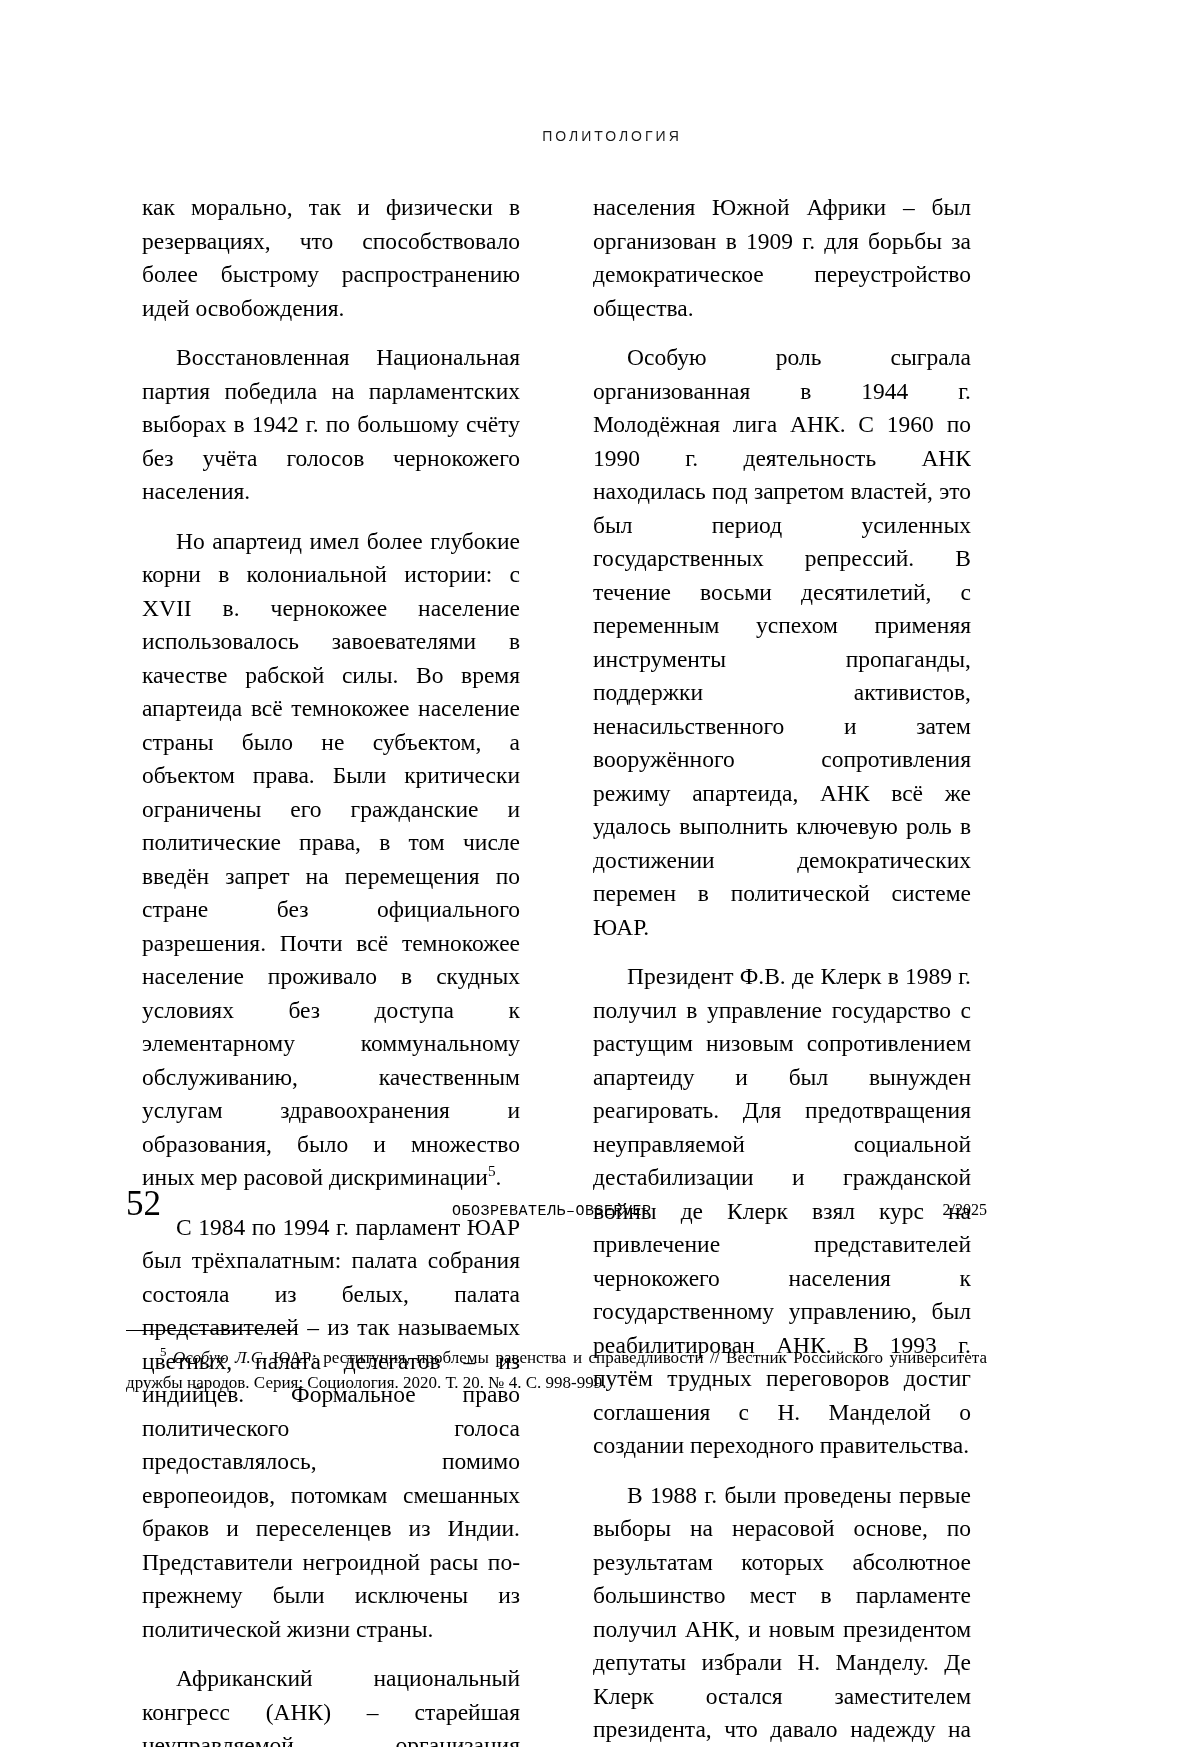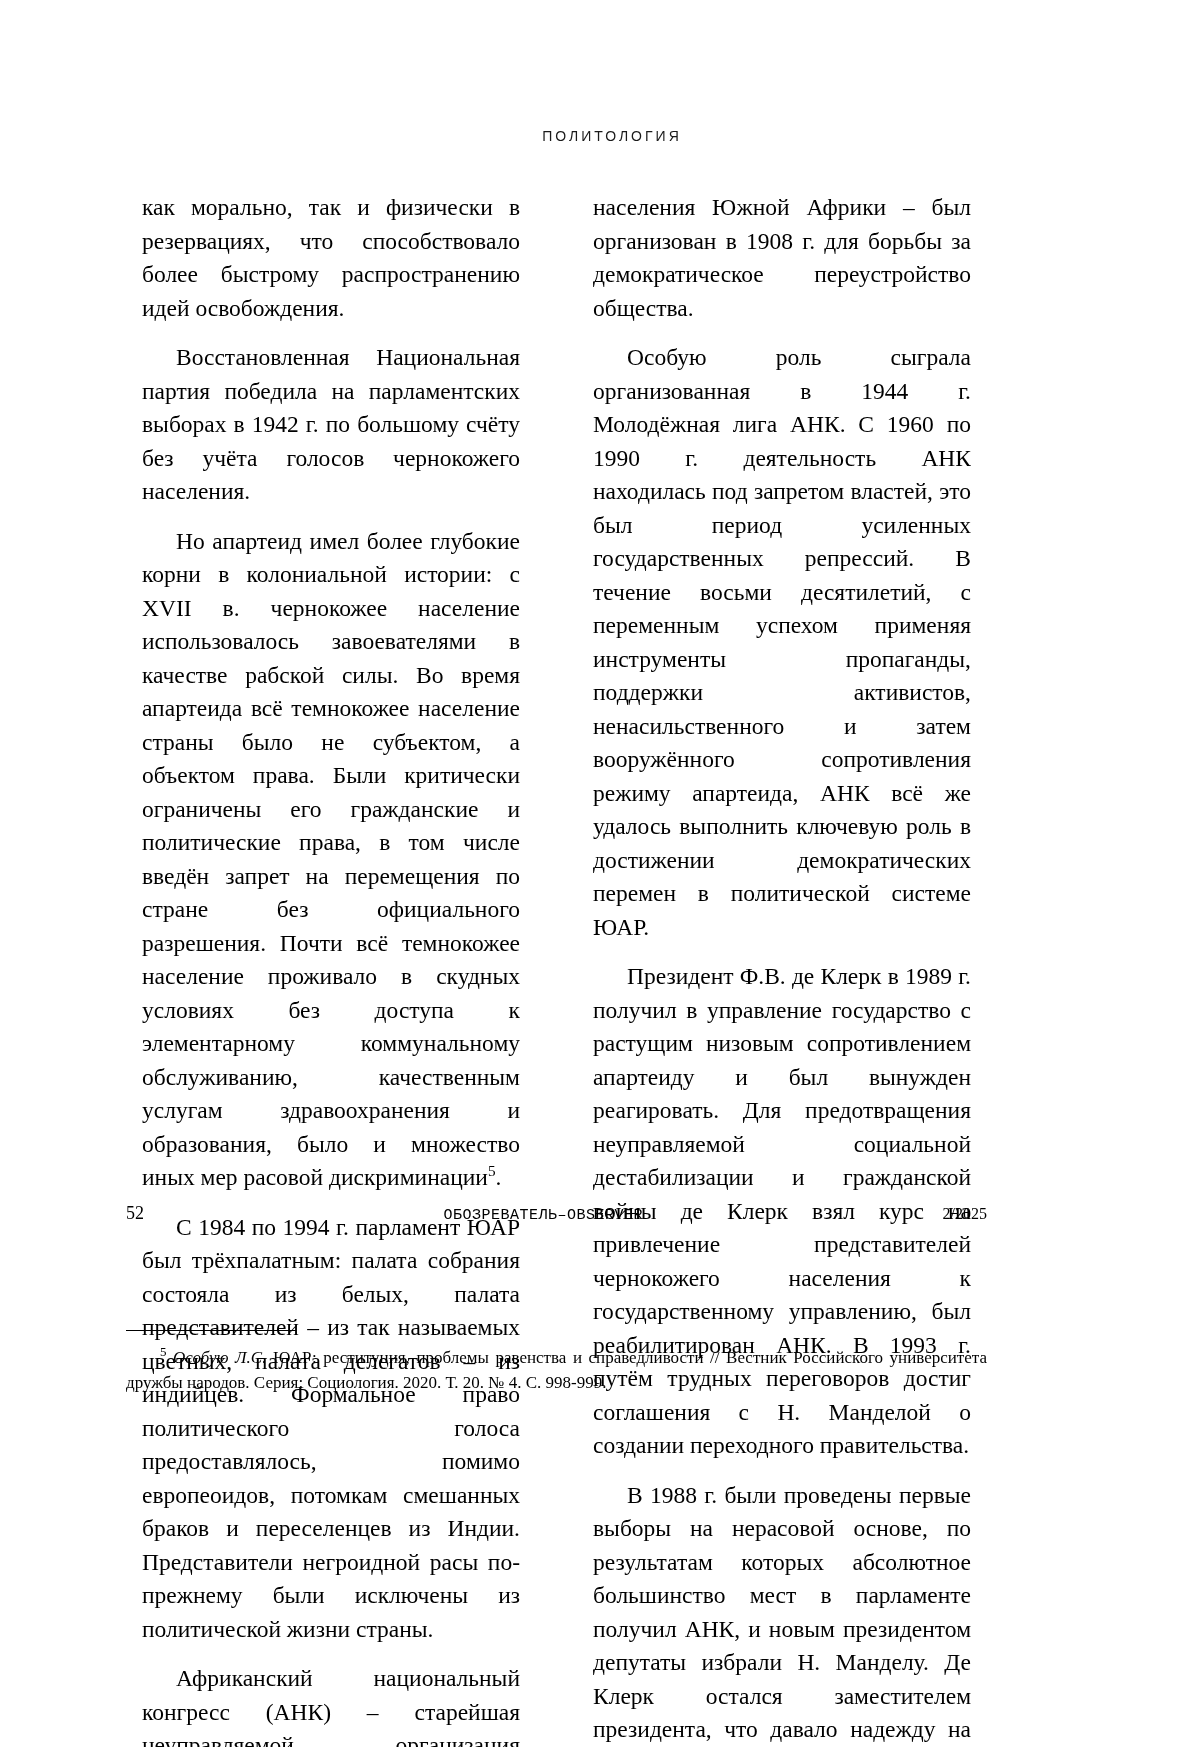--- a/index.html
+++ b/index.html
@@ -95,21 +95,21 @@
   .pagefoot {
     position: absolute;
     bottom: 88px;
     left: 114px;
     width: 861px;
     display: flex;
     align-items: baseline;
     justify-content: space-between;
   }
   .folio {
-    font-size: 18px;
+    font-size: 35px;
   }
   .journal-name {
     font-size: 15px;
     letter-spacing: 0.5px;
     font-family: Liberation Mono, monospace;
   }
   .issue {
     font-size: 16px;
   }
 </style>
@@ -124,21 +124,21 @@
 
     <div class="col">
       <p class="noindent">как морально, так и физически в резервациях, что способствовало более быстрому распространению идей освобождения.</p>
       <p>Восстановленная Национальная партия победила на парламентских выборах в 1942 г. по большому счёту без учёта голосов чернокожего населения.</p>
       <p><span>Но апартеид имел более глубокие корни в колониальной истории: с XVII в. чернокожее население использовалось завоевателями в качестве рабской силы. Во время апартеида всё темнокожее население страны было не субъектом, а объектом права. Были критически ограничены его гражданские и политические права, в том числе введён запрет на перемещения по стране без официального разрешения. Почти всё темнокожее население проживало в скудных условиях без доступа к элементарному коммунальному обслуживанию, качественным услугам здравоохранения и образования, было и множество иных мер расовой дискриминации</span><sup>5</sup><span>.</span></p>
       <p>С 1984 по 1994 г. парламент ЮАР был трёхпалатным: палата собрания состояла из белых, палата представителей – из так называемых цветных, палата делегатов – из индийцев. Формальное право политического голоса предоставлялось, помимо европеоидов, потомкам смешанных браков и переселенцев из Индии. Представители негроидной расы по-прежнему были исключены из политической жизни страны.</p>
       <p>Африканский национальный конгресс (АНК) – старейшая неуправляемой организация чернокожего</p>
     </div>
 
     <div class="col">
-      <p class="noindent">населения Южной Африки – был организован в 1908 г. для борьбы за демократическое переустройство общества.</p>
+      <p class="noindent">населения Южной Африки – был организован в 1909 г. для борьбы за демократическое переустройство общества.</p>
       <p>Особую роль сыграла организованная в 1944 г. Молодёжная лига АНК. С 1960 по 1990 г. деятельность АНК находилась под запретом властей, это был период усиленных государственных репрессий. В течение восьми десятилетий, с переменным успехом применяя инструменты пропаганды, поддержки активистов, ненасильственного и затем вооружённого сопротивления режиму апартеида, АНК всё же удалось выполнить ключевую роль в достижении демократических перемен в политической системе ЮАР.</p>
       <p>Президент Ф.В. де Клерк в 1989 г. получил в управление государство с растущим низовым сопротивлением апартеиду и был вынужден реагировать. Для предотвращения неуправляемой социальной дестабилизации и гражданской войны де Клерк взял курс на привлечение представителей чернокожего населения к государственному управлению, был реабилитирован АНК. В 1993 г. путём трудных переговоров достиг соглашения с Н. Манделой о создании переходного правительства.</p>
       <p>В 1988 г. были проведены первые выборы на нерасовой основе, по результатам которых абсолютное большинство мест в парламенте получил АНК, и новым президентом депутаты избрали Н. Манделу. Де Клерк остался заместителем президента, что давало надежду на создание действительно равного</p>
     </div>
 
   </div>
 
   <div class="footnote-area">
     <div class="footnote-rule"></div>
     <p class="footnote"><span class="fn-num">5</span> <i>Особую Л.С.</i><span> ЮАР: реституция, проблемы равенства и справедливости // Вестник Российского университета дружбы народов. Серия: Социология. 2020. Т. 20. № 4. С. 998-999.</span></p>

